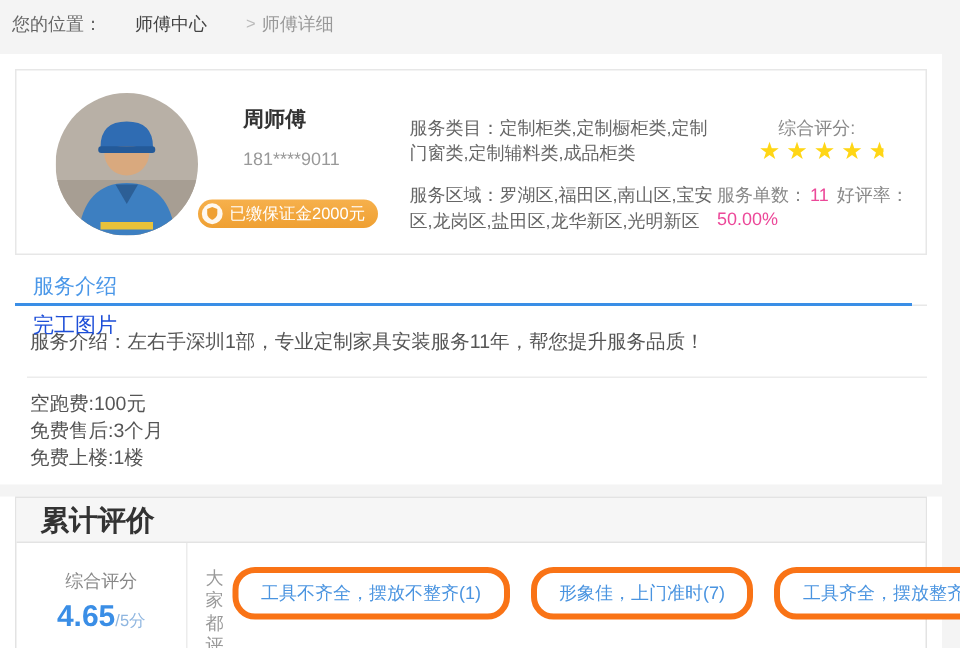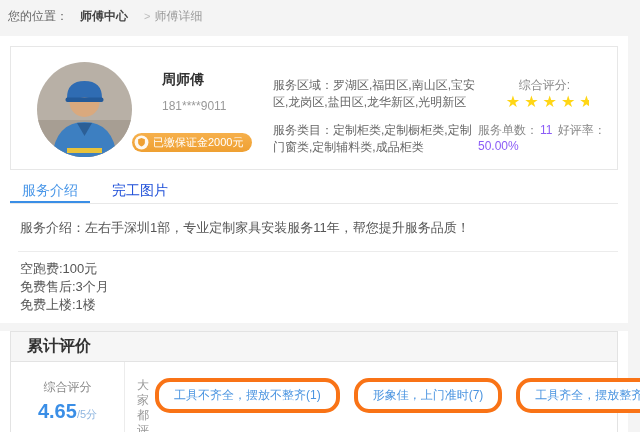--- a/index.html
+++ b/index.html
@@ -3,57 +3,57 @@
 <meta charset="utf-8">
 <style>
   * { margin:0; padding:0; box-sizing:border-box; }
   html,body { width:640px; height:432px; overflow:hidden; }
   body {
     font-family:"Liberation Sans","DejaVu Sans",sans-serif;
     background:#f4f4f4; color:#333; font-size:12px;
   }
   
   .crumb-bar { height:32px; background:#f4f4f4; display:flex; align-items:center; padding-left:8px; color:#666; }
-  .crumb-bar .crumb-strong { color:#444; font-weight:bold; margin:0 12px; cursor:pointer; }
+  .crumb-bar .crumb-strong { color:#444; font-weight:normal; margin:0 22px; cursor:pointer; }
   .crumb-bar .crumb-sep { color:#bbb; margin:0 4px; font-size:11px; }
   .crumb-bar .crumb-current { color:#999; }
   
   .panel { position:absolute; left:0; top:36px; width:628px; height:396px; background:#fff; }
   
   .profile-card { margin:10px 10px 0 10px; height:124px; border:1px solid #e7e7e7; position:relative; display:flex; }
   .profile-left { position:relative; width:262px; flex:none; }
   .avatar { position:absolute; left:26px; top:15px; width:95px; height:95px; border-radius:50%; overflow:hidden; }
   .p-name { position:absolute; left:151px; top:24px; font-size:14px; font-weight:bold; color:#333; }
   .p-phone { position:absolute; left:151px; top:52px; color:#999; }
   .deposit-badge { position:absolute; left:121px; top:86px; height:19px; display:flex; align-items:center;
     background:linear-gradient(180deg,#f6b04c,#efa032); border-radius:10px; padding:0 9px 0 2px;
     color:#fff; font-size:11px; white-space:nowrap; }
   .deposit-badge svg { width:15px; height:15px; margin-right:4px; }
   .profile-info { padding-top:30px; width:205px; flex:none; color:#666; line-height:17px; }
   .profile-info .field { margin-bottom:11px; }
   .profile-rating { margin-left:auto; padding-top:30px; padding-right:6px; color:#888; }
   .rating-row { display:flex; align-items:center; margin-bottom:12px;flex-direction:column; }
   .stars-big { font-size:16px; color:#ffd615; letter-spacing:4px; margin-left:6px; line-height:1; }
   .stars-big .half { display:inline-block; width:0.62em; overflow:hidden; vertical-align:bottom; }
-  .num-blue { color:#8b5cf6; }
+  .num-blue { color:#ec4899; }
   .orders-row span { margin-right:2px; }
   
-  .tabs-row { margin:8px 10px 0 10px; border-bottom:1px solid #e8e8e8; display:flex; height:26px; }
+  .tabs-row { margin:8px 10px 0 10px; border-bottom:1px solid #e8e8e8; display:flex; height:26px;flex-direction:column; }
   .tab { padding:0 12px; margin-right:10px; font-size:14px; color:#1d4ed8; cursor:pointer; position:relative; line-height:24px; }
   .tab.active { color:#4a97e8; border-bottom:2px solid #3a8ee6; }
   
   .intro { padding:15px 10px 14px 20px; color:#555; font-size:13px; }
   .divider { border-top:1px solid #ececec; margin:0 10px 0 18px; }
   
   .extra { padding:8px 10px 0 20px; color:#555; font-size:13px; line-height:18px; }
   .gray-gap { height:8px; background:#f4f4f4; margin-top:9px; }
   
   .review-box { margin:0 10px; border:1px solid #e3e3e3; }
   .review-head { height:30px; background:#f6f6f6; border-bottom:1px solid #e3e3e3;
-    display:flex; align-items:center; padding-left:16px; font-size:16px; font-weight:bold; color:#333; }
+    display:flex; align-items:center; padding-left:16px; font-size:19px; font-weight:bold; color:#333; }
   .review-body { display:flex; min-height:76px; }
   .score-col { width:114px; flex:none; border-right:1px solid #ececec; text-align:center; padding-top:17px; padding-bottom:12px; }
   .score-label { color:#888; margin-bottom:4px; }
   .score-value { color:#3a8ee6; font-size:20px; font-weight:bold; }
   .score-suffix { color:#8fb6e0; font-size:11px; font-weight:normal; }
   .vertical-label { width:30px; flex:none; padding:16px 0 0 12px; color:#999; line-height:15px;
     word-break:break-all; font-size:12px; }
   .tag-area { display:flex; align-items:flex-start; padding-top:16px; gap:14px; }
   .tag-pill { border:4px solid #f97316; color:#4a94e0; border-radius:15px; padding:5px 15px;
     font-size:12px; white-space:nowrap; cursor:pointer; background:#fff; }
@@ -89,22 +89,22 @@
       <div class="deposit-badge">
         <svg viewBox="0 0 16 16">
           <circle cx="8" cy="8" r="7.4" fill="#ffffff" opacity="0.92"></circle>
           <path d="M8 3.2 L11.6 4.6 V8 C11.6 10.8 8 12.3 8 12.3 C8 12.3 4.4 10.8 4.4 8 V4.6 Z" fill="#efa032"></path>
         </svg>
         <span>已缴保证金2000元</span>
       </div>
     </div>
 
     <div class="profile-info">
+      <div class="field"><span>服务类目：</span><span>定制柜类,定制橱柜类,定制门窗类,定制辅料类,成品柜类</span></div>
       <div class="field"><span>服务区域：</span><span>罗湖区,福田区,南山区,宝安区,龙岗区,盐田区,龙华新区,光明新区</span></div>
-      <div class="field"><span>服务类目：</span><span>定制柜类,定制橱柜类,定制门窗类,定制辅料类,成品柜类</span></div>
     </div>
 
     <div class="profile-rating">
       <div class="rating-row">
         <span>综合评分:</span>
         <span class="stars-big"><span>★</span><span>★</span><span>★</span><span>★</span><span class="half">★</span></span>
       </div>
       <div class="orders-row">
         <span>服务单数：</span><span class="num-blue">11</span>
         <span>好评率：</span><span class="num-blue">50.00%</span>

